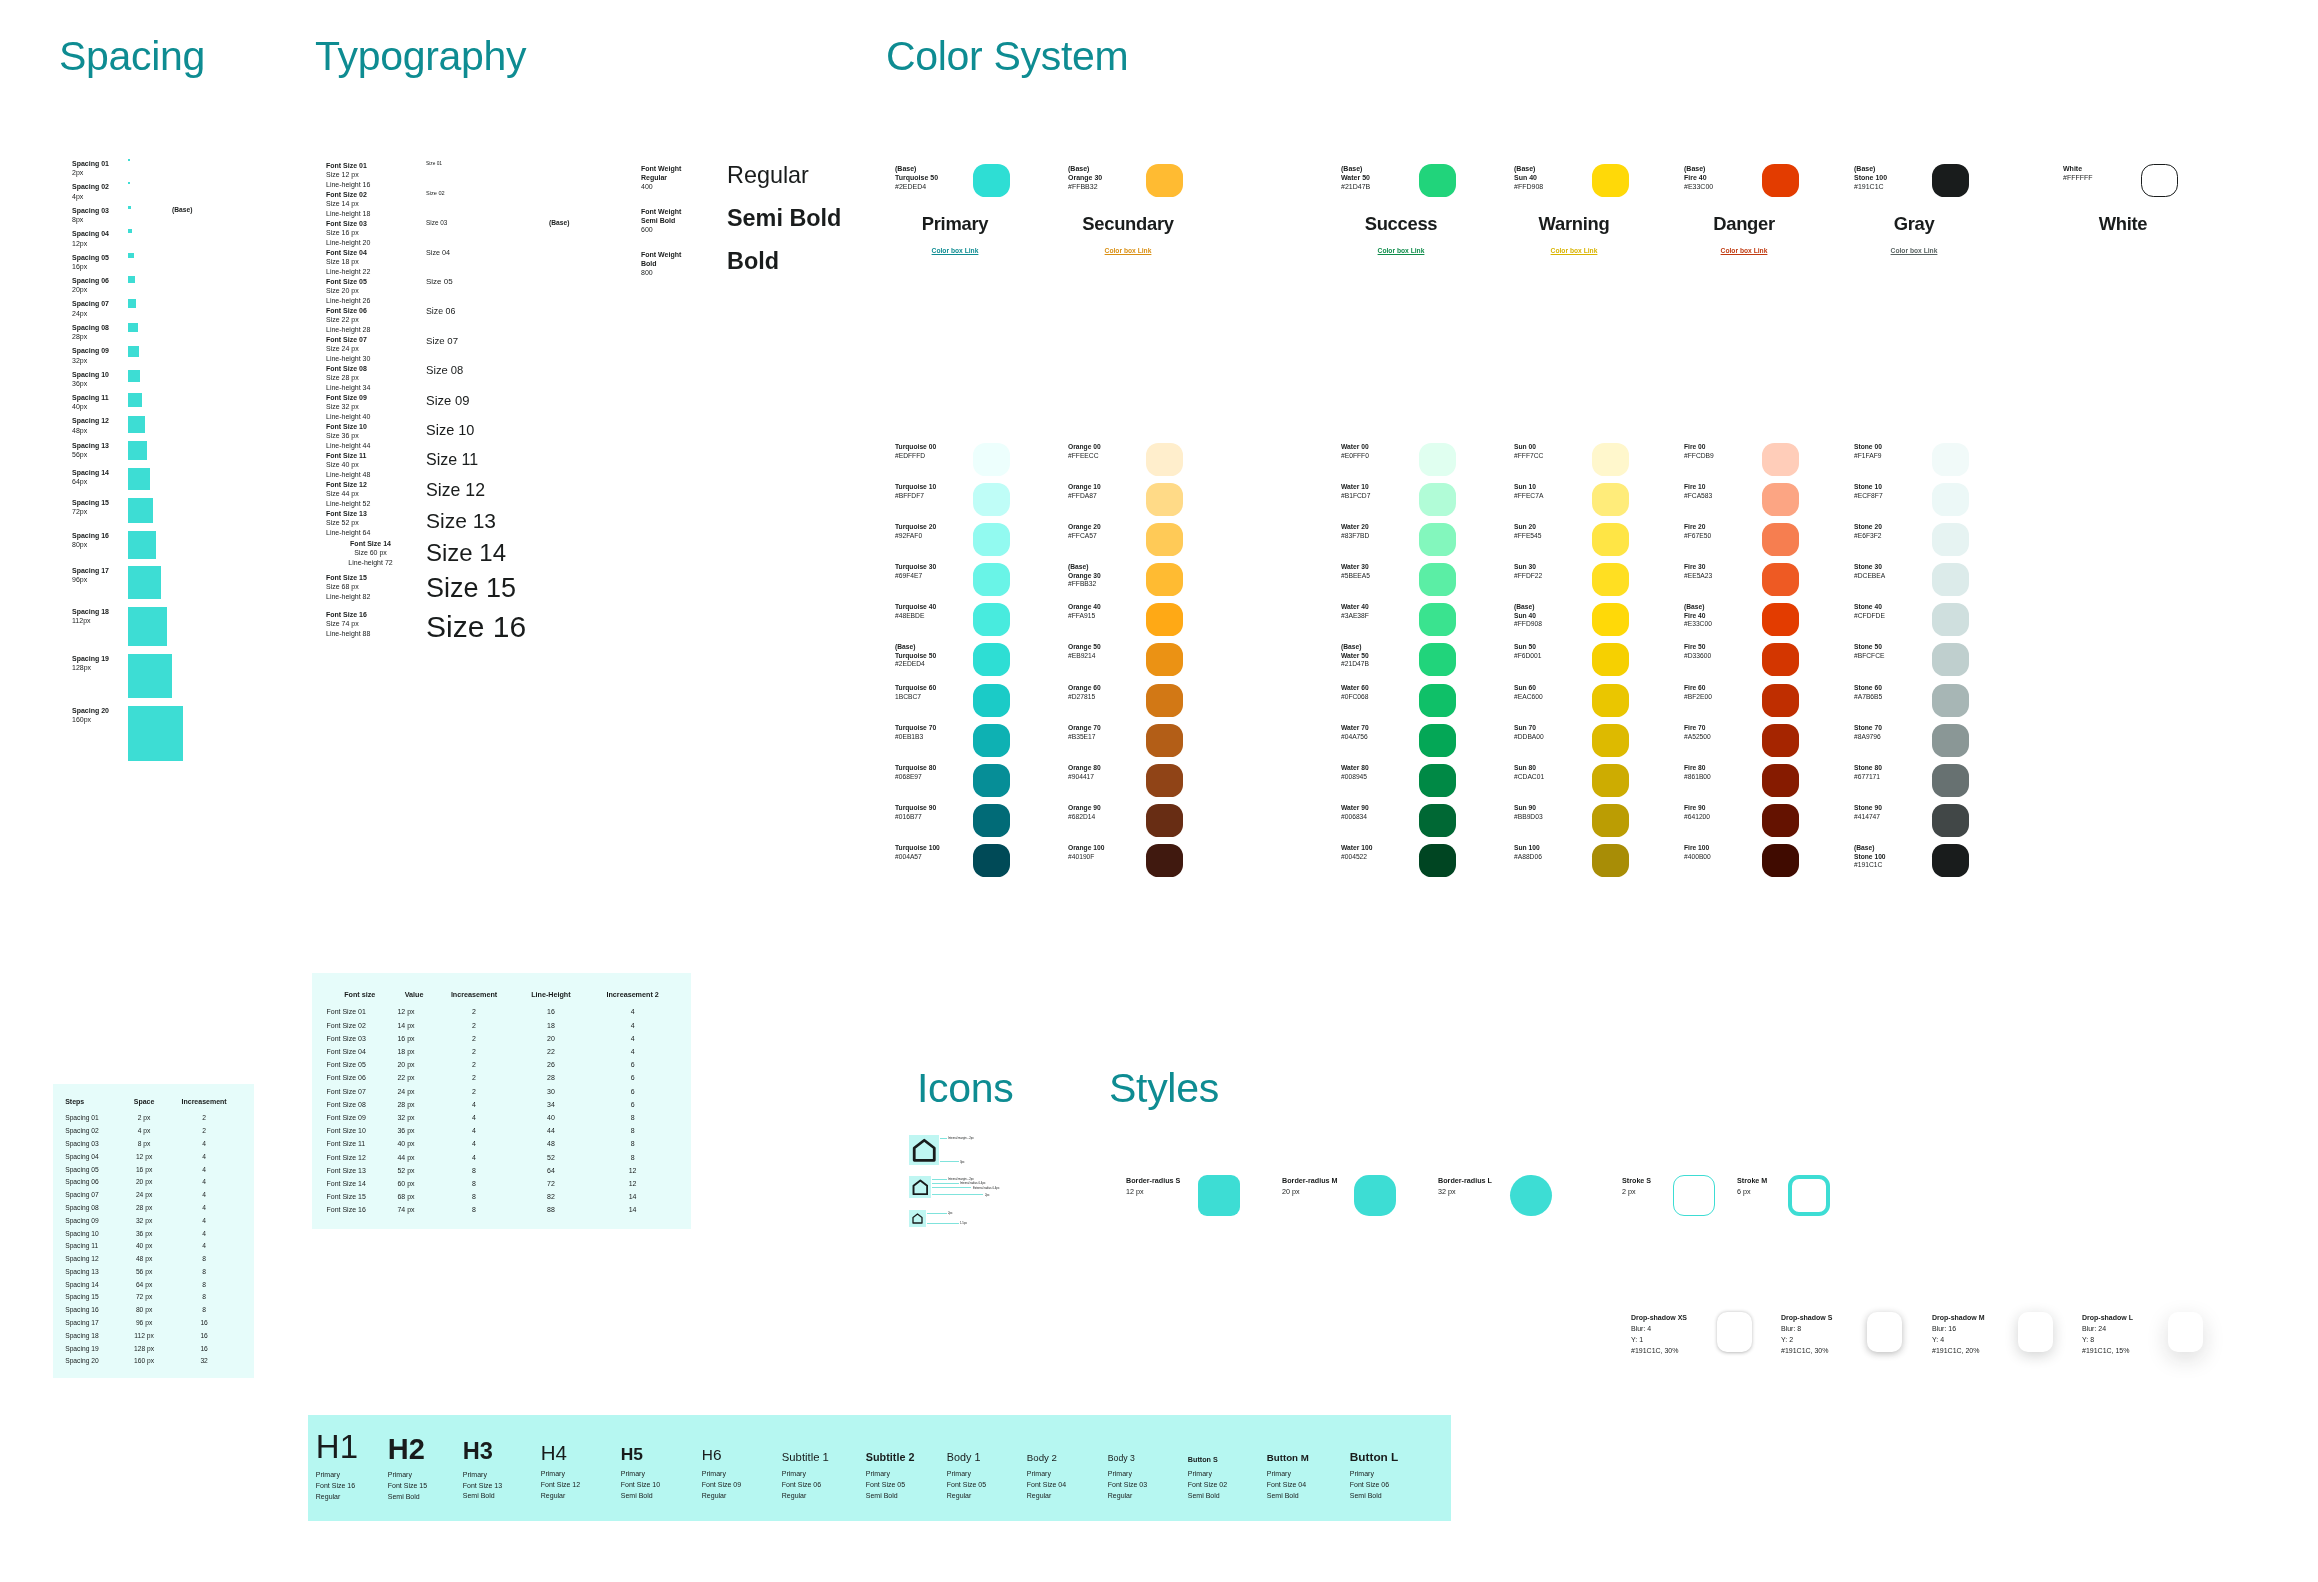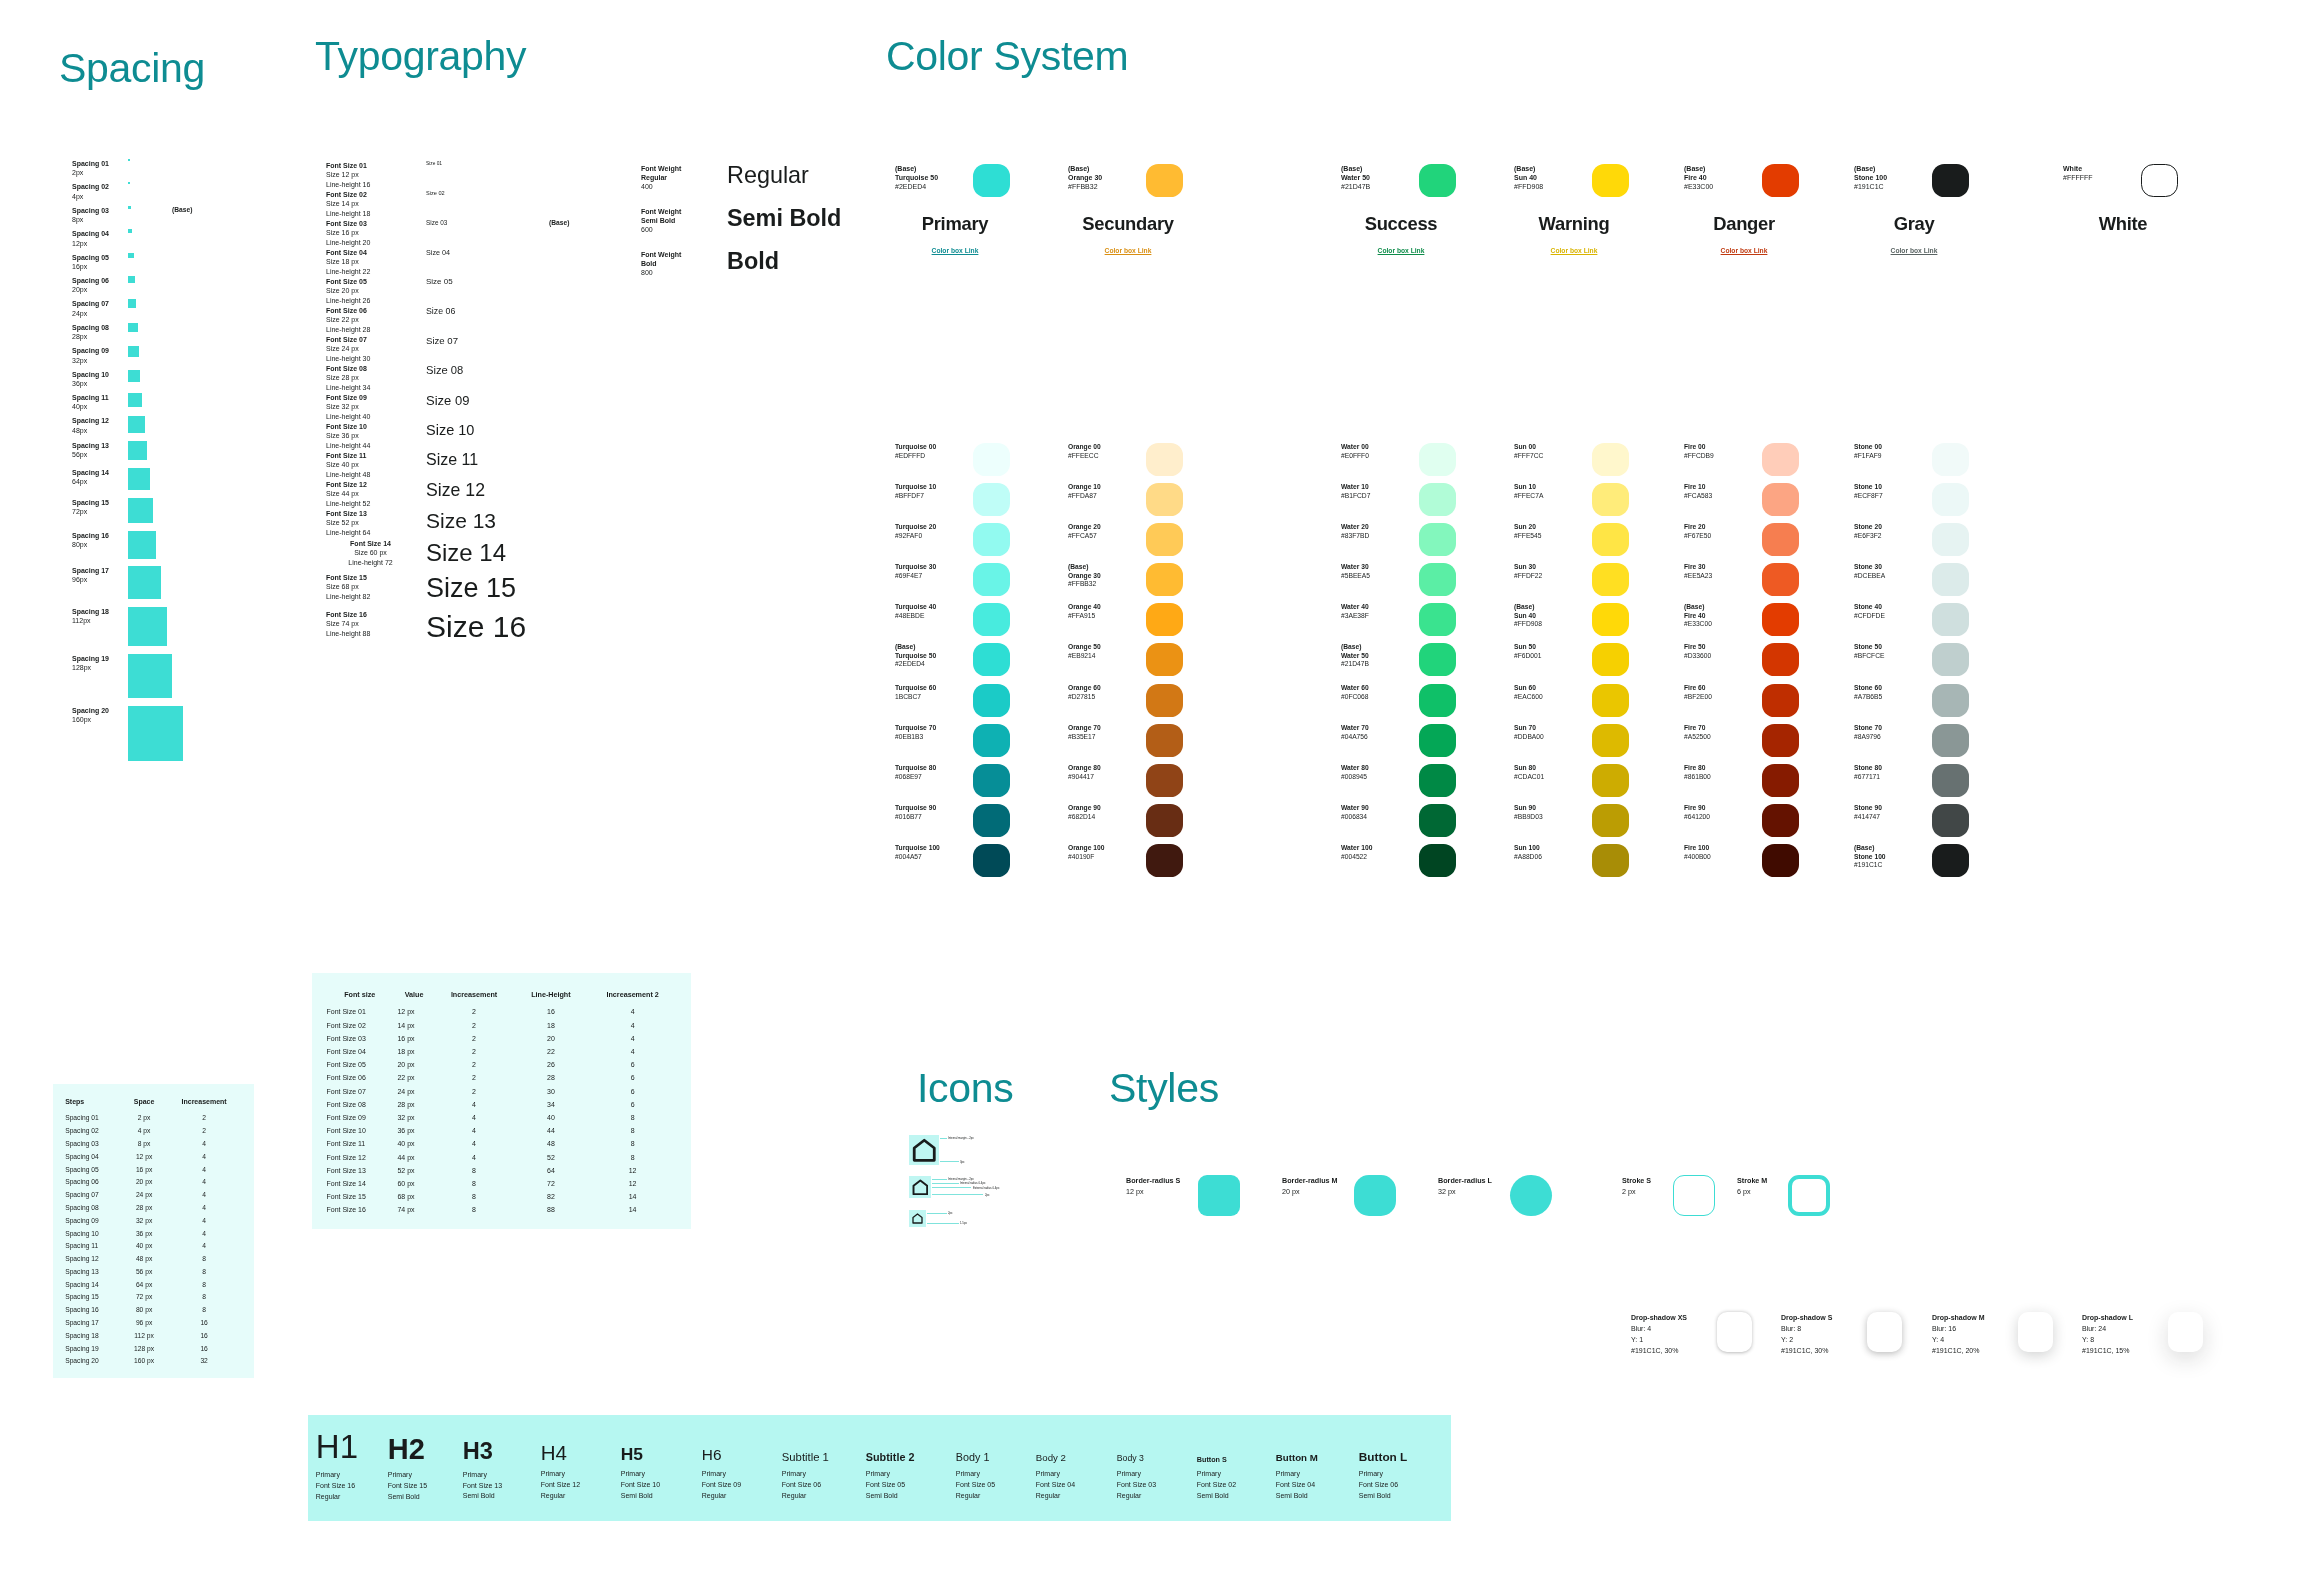--- a/index.html
+++ b/index.html
@@ -116,21 +116,21 @@
   .ts-item { position: relative; }
   .ts-title { font-weight: 700; line-height: 1.05; display: block; white-space: nowrap; }
   .ts-line { font-size: 7px; font-weight: 400; line-height: 1.55; display: block; white-space: nowrap; }
   .ts-lines { margin-top: 5.6px; }
 </style>
 </head>
 <body>
 
 <div class="page">
 
-  <div class="abs sect-head" style="left:59px; top:48px;">Spacing</div>
+  <div class="abs sect-head" style="left:59px; top:36px;">Spacing</div>
   <div class="abs sect-head" style="left:315px; top:36px;">Typography</div>
   <div class="abs sect-head" style="left:886px; top:36px;">Color System</div>
   <div class="abs sect-head" style="left:917px; top:1068px;">Icons</div>
   <div class="abs sect-head" style="left:1109px; top:1068px;">Styles</div>
 
   <div class="abs" id="spacing-list">
       <div class="spacing-row" style="height: 23.4px; position: relative;">
         <div class="spacing-label">
           <span class="nm">Spacing 01</span>
           <span class="vl">2px</span>
@@ -1382,21 +1382,21 @@
         </div>
       </div>
       <div class="ts-item" style="width: 81px; flex: 0 0 auto; padding-top: 25px;">
         <span class="ts-title" style="font-size:10.8px;font-weight:700;">Subtitle 2</span>
         <div class="ts-lines">
           <span class="ts-line">Primary</span>
           <span class="ts-line">Font Size 05</span>
           <span class="ts-line">Semi Bold</span>
         </div>
       </div>
-      <div class="ts-item" style="width: 80px; flex: 0 0 auto; padding-top: 25px; margin-left: 9px;">
+      <div class="ts-item" style="width: 80px; flex: 0 0 auto; padding-top: 25px;">
         <span class="ts-title" style="font-size:10.8px;font-weight:400;">Body 1</span>
         <div class="ts-lines">
           <span class="ts-line">Primary</span>
           <span class="ts-line">Font Size 05</span>
           <span class="ts-line">Regular</span>
         </div>
       </div>
       <div class="ts-item" style="width: 81px; flex: 0 0 auto; padding-top: 26px;">
         <span class="ts-title" style="font-size:9.7px;font-weight:400;">Body 2</span>
         <div class="ts-lines">

